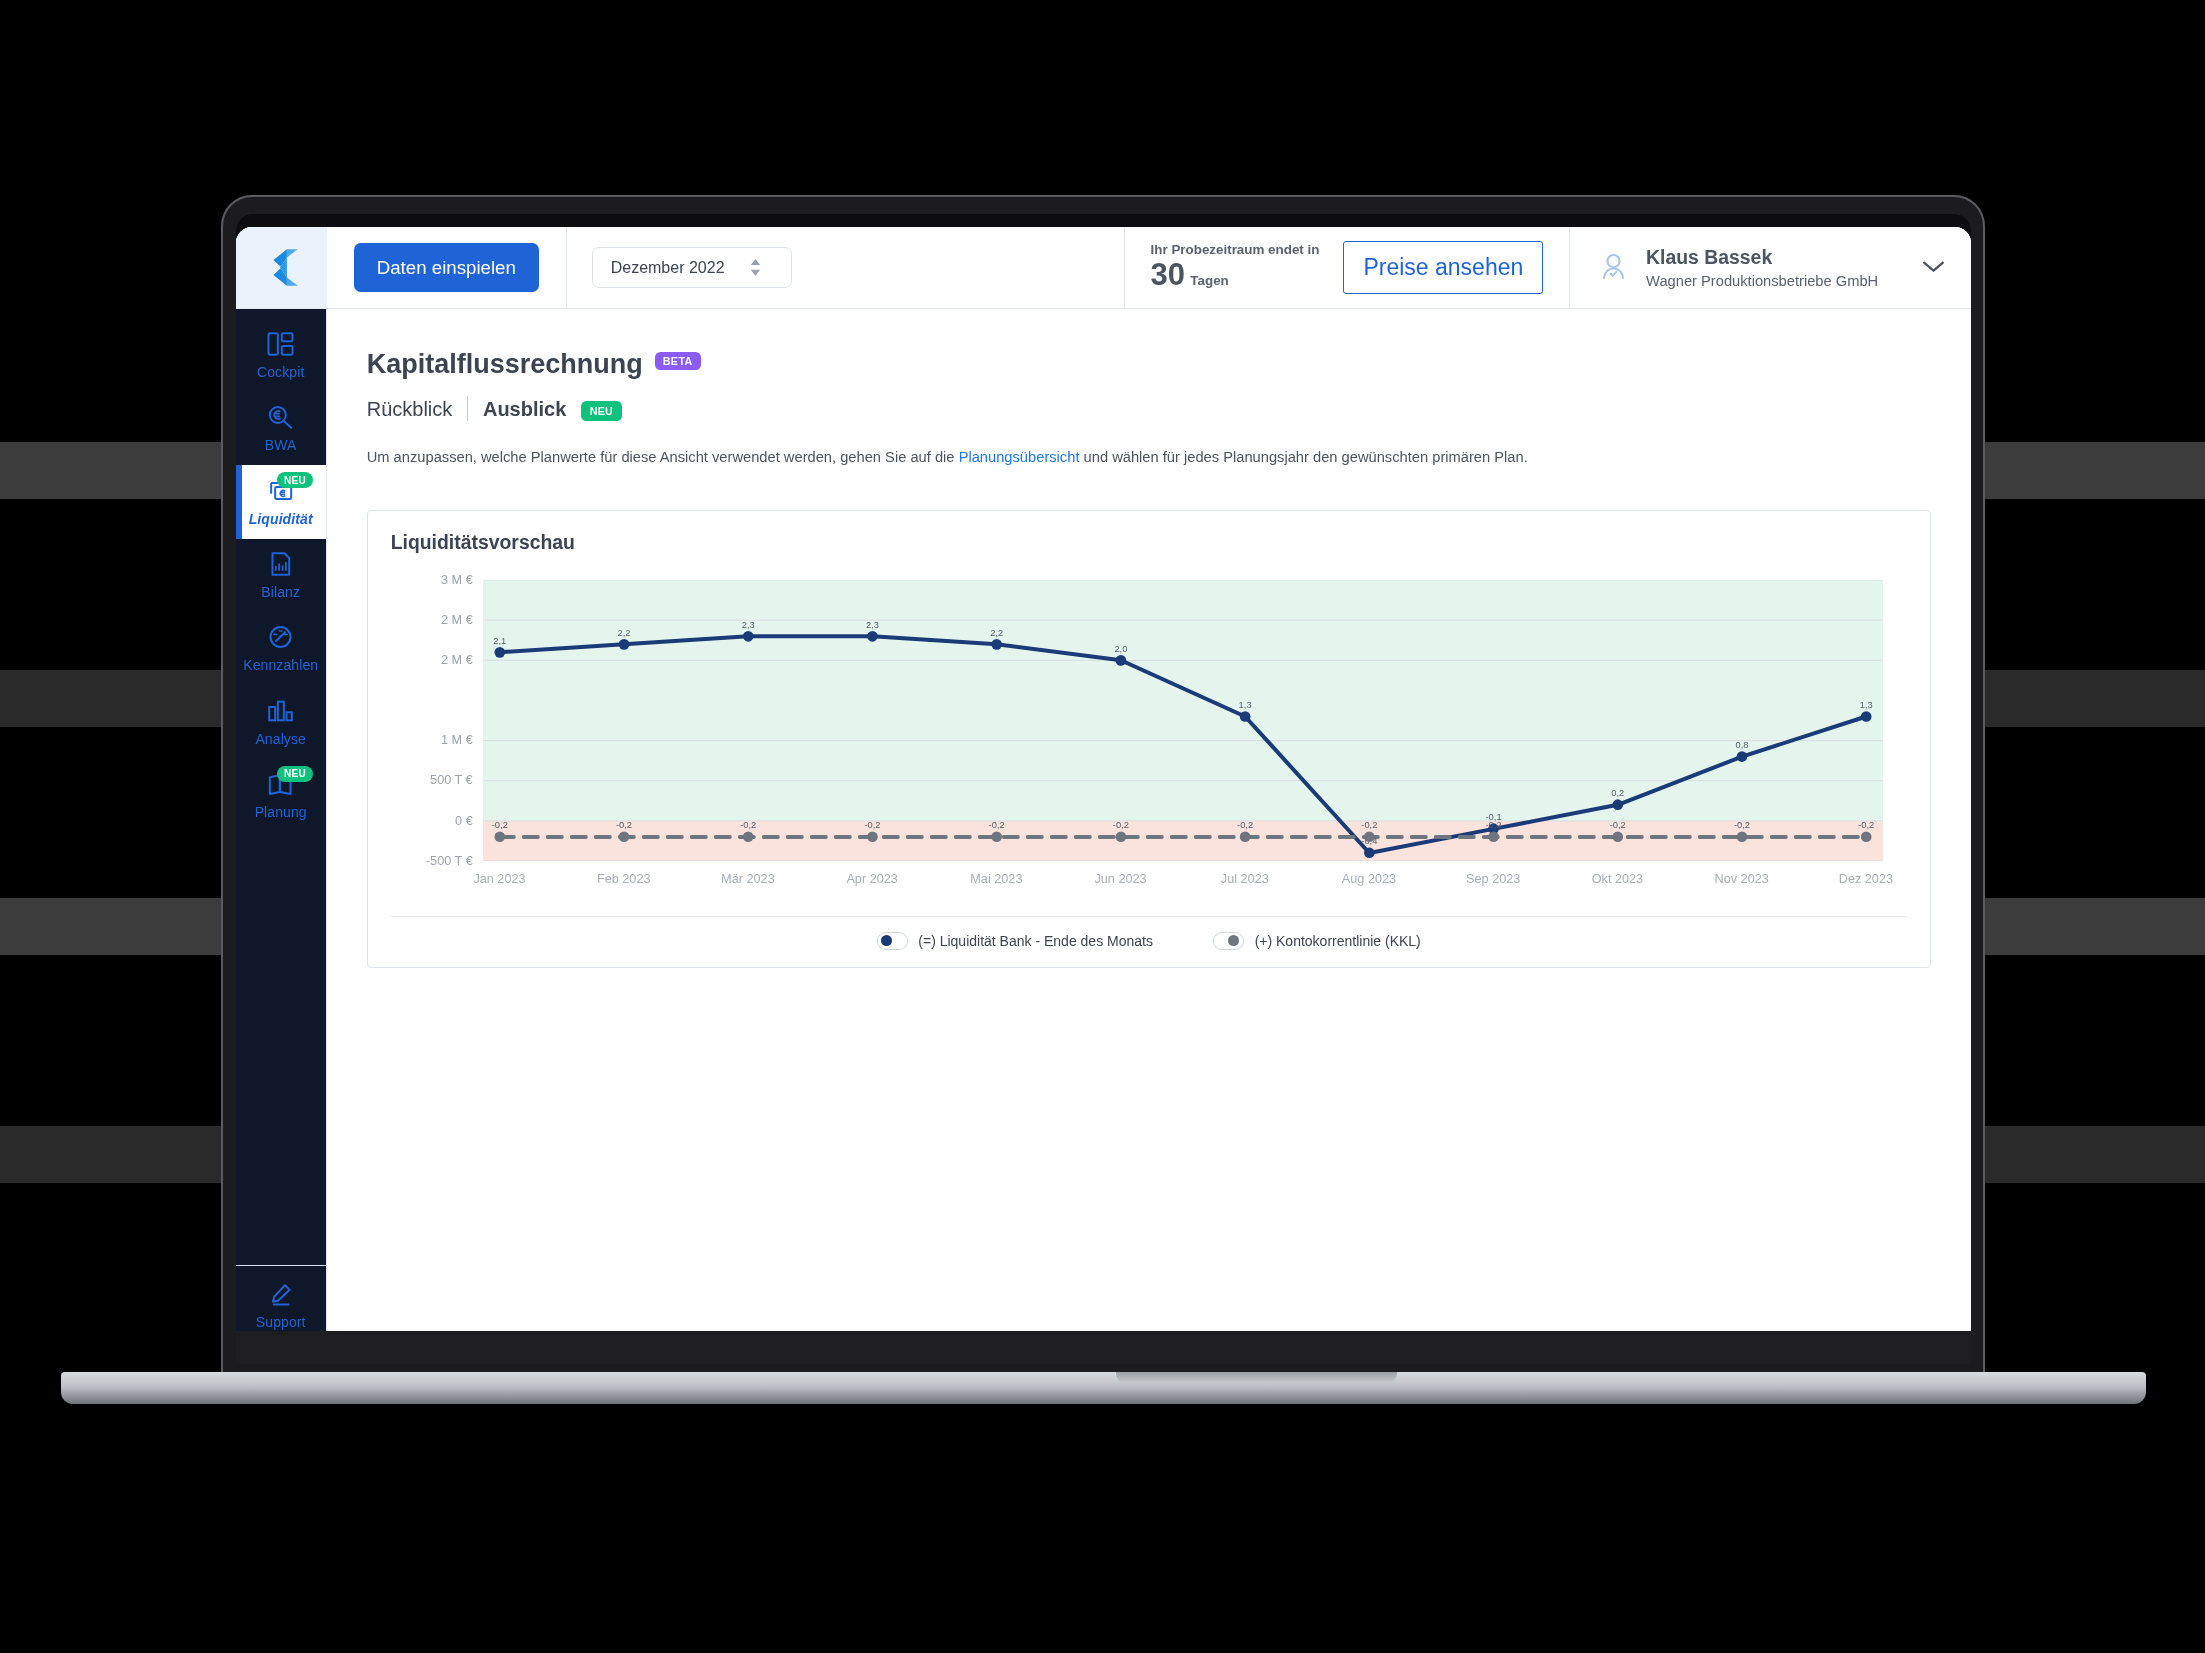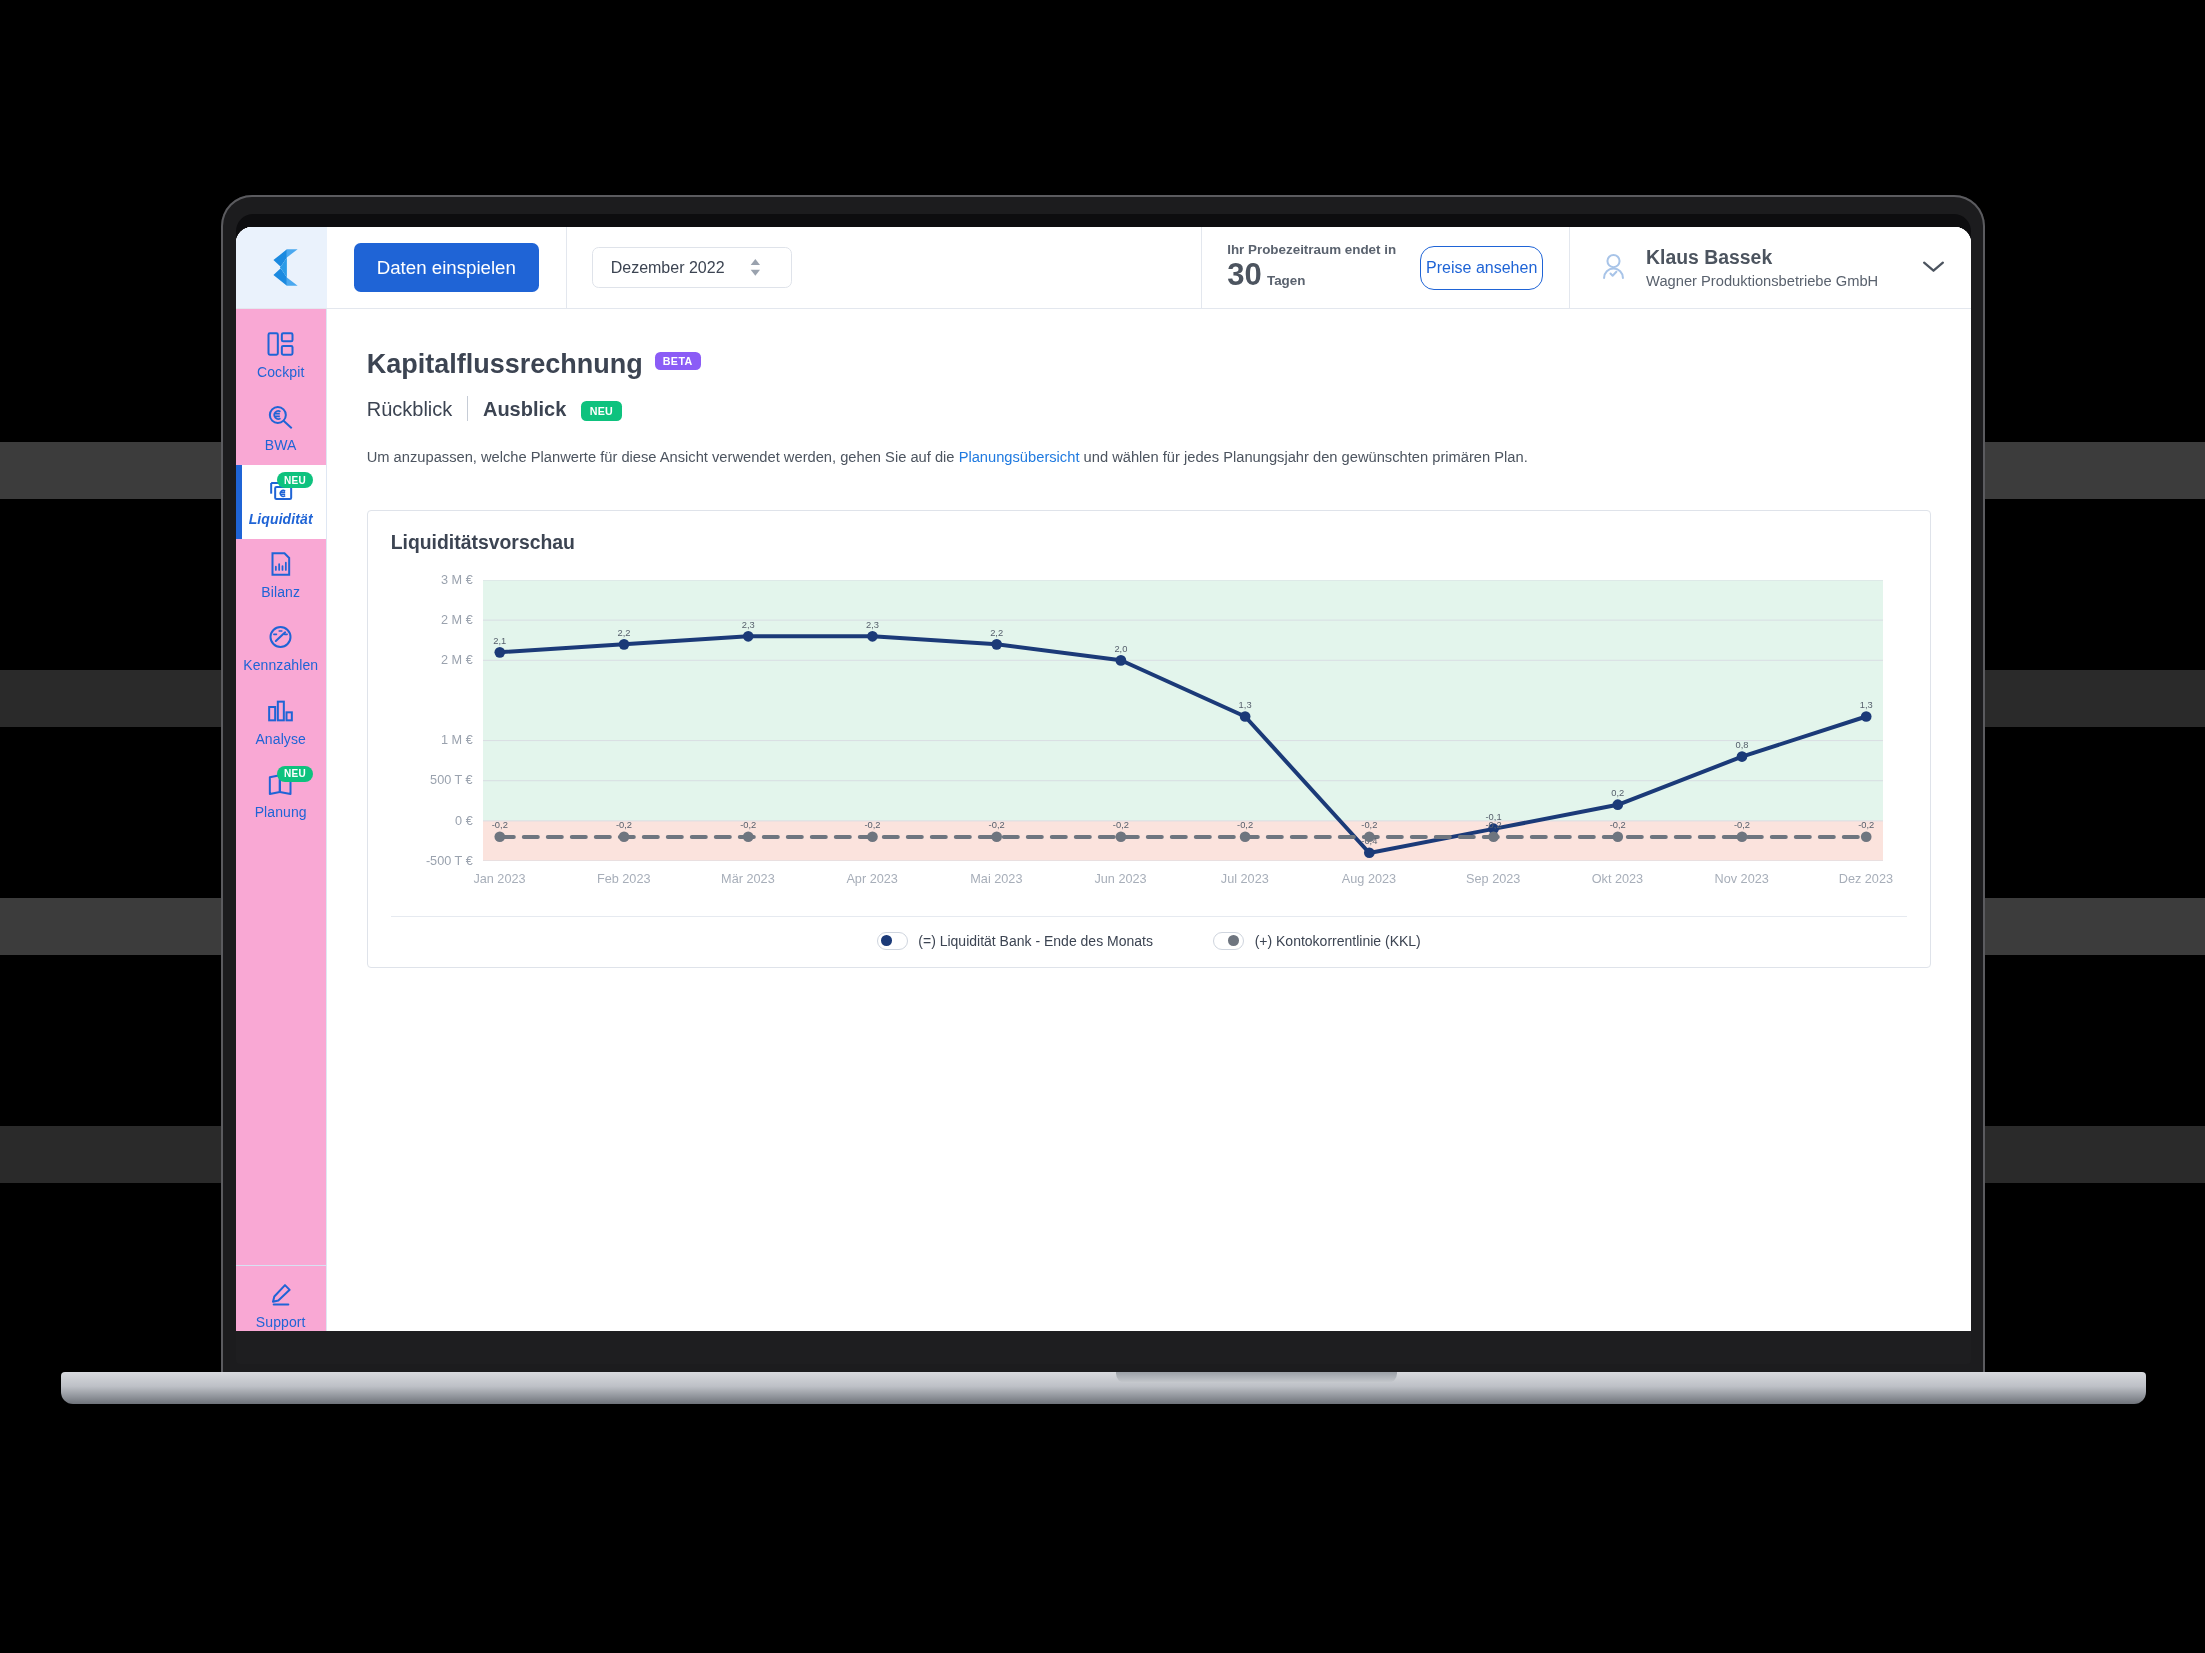--- a/index.html
+++ b/index.html
@@ -82,37 +82,37 @@
   .period-label { font-size: 16px; color: #3c4452; white-space: nowrap; }
   .spinner { display: flex; flex-direction: column; gap: 3.3px; color: #9aa2ae; }
   .spinner svg { display: block; }
   .seg-trial { display: flex; align-items: center; gap: 24px; padding: 0 25.4px; border-right: 0.7px solid #e3e7ee; }
   .trial-text { line-height: 1.1; }
   .trial-line1 { font-size: 13.4px; color: #5a626e; font-weight: bold; white-space: nowrap; }
   .trial-line2 { display: flex; align-items: baseline; gap: 5.3px; }
   .trial-days { font-size: 31px; font-weight: bold; color: #4c545f; }
   .trial-unit { font-size: 13.4px; color: #5a626e; font-weight: bold; }
   .btn-outline {
-    background: #fff; color: #1f64d6; border: 1.3px solid #1f64d6; border-radius: 14px;
-    font-size: 16px; font-family: "Liberation Sans", sans-serif;
-    padding: 12px 5px; cursor: pointer; white-space: nowrap;
+    background: #fff; color: #1f64d6; border: 1.3px solid #1f64d6; border-radius: 3px;
+    font-size: 23px; font-family: "Liberation Sans", sans-serif;
+    padding: 12px 19px; cursor: pointer; white-space: nowrap;
   }
   .seg-user { display: flex; align-items: center; gap: 17.4px; padding: 0 25.4px 0 28px; flex: 0 0 401px; }
   .avatar-icon { color: #a8c4e8; flex: 0 0 auto; }
   .user-text { flex: 1; }
   .user-name { font-size: 19.4px; color: #4c545f; font-weight: bold; }
   .user-org { font-size: 14.7px; color: #5a626e; margin-top: 4px; }
   .chev { color: #4c545f; }
 
   
   .body-wrap { display: flex; flex: 1; min-height: 0; }
 
   
   .sidebar {
-    width: 91px; flex: 0 0 91px; background: #f9a8d4;
+    width: 91px; flex: 0 0 91px; background: #0f172a;
     display: flex; flex-direction: column; border-right: 0.7px solid #dfe7f3;
   }
   .nav-list { display: flex; flex-direction: column; padding-top: 9.4px; }
   .nav-item {
     position: relative; display: flex; flex-direction: column; align-items: center;
     gap: 6px; padding: 13.4px 2.7px 12px; cursor: pointer;
   }
   .nav-item.active { background: #fff; }
   .nav-item.active::before {
     content: ""; position: absolute; left: 0; top: 0; bottom: 0; width: 6px; background: #1f64d6;

